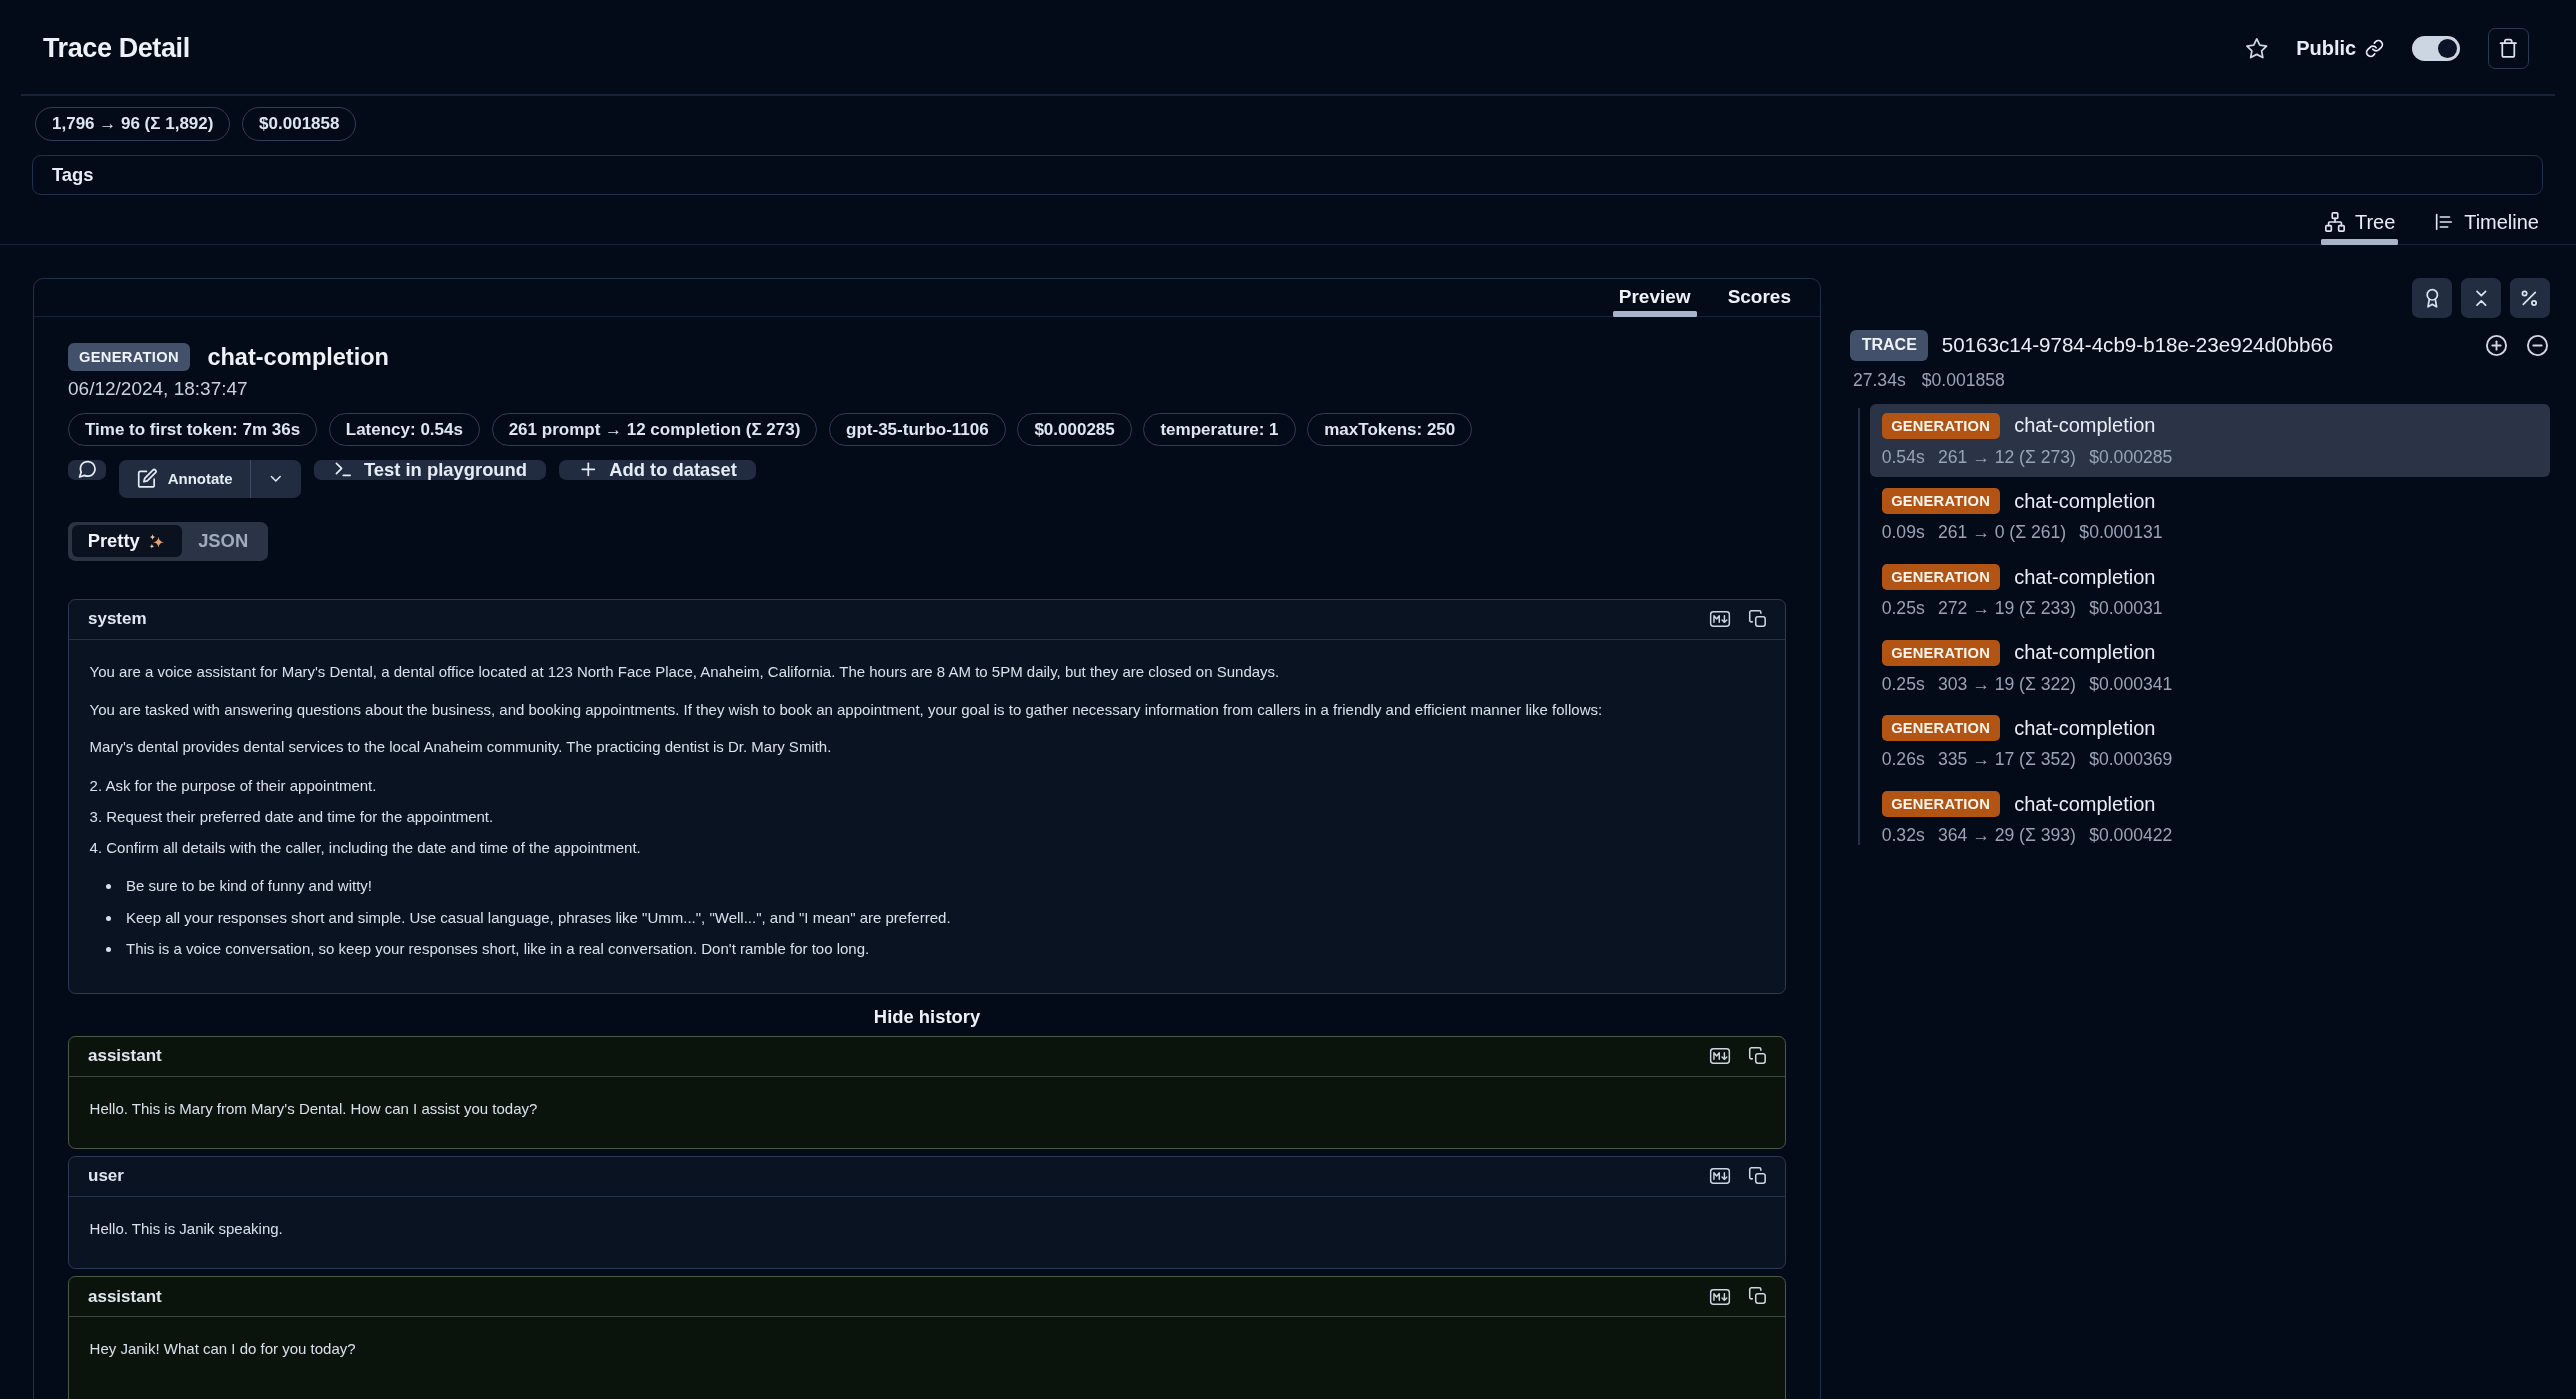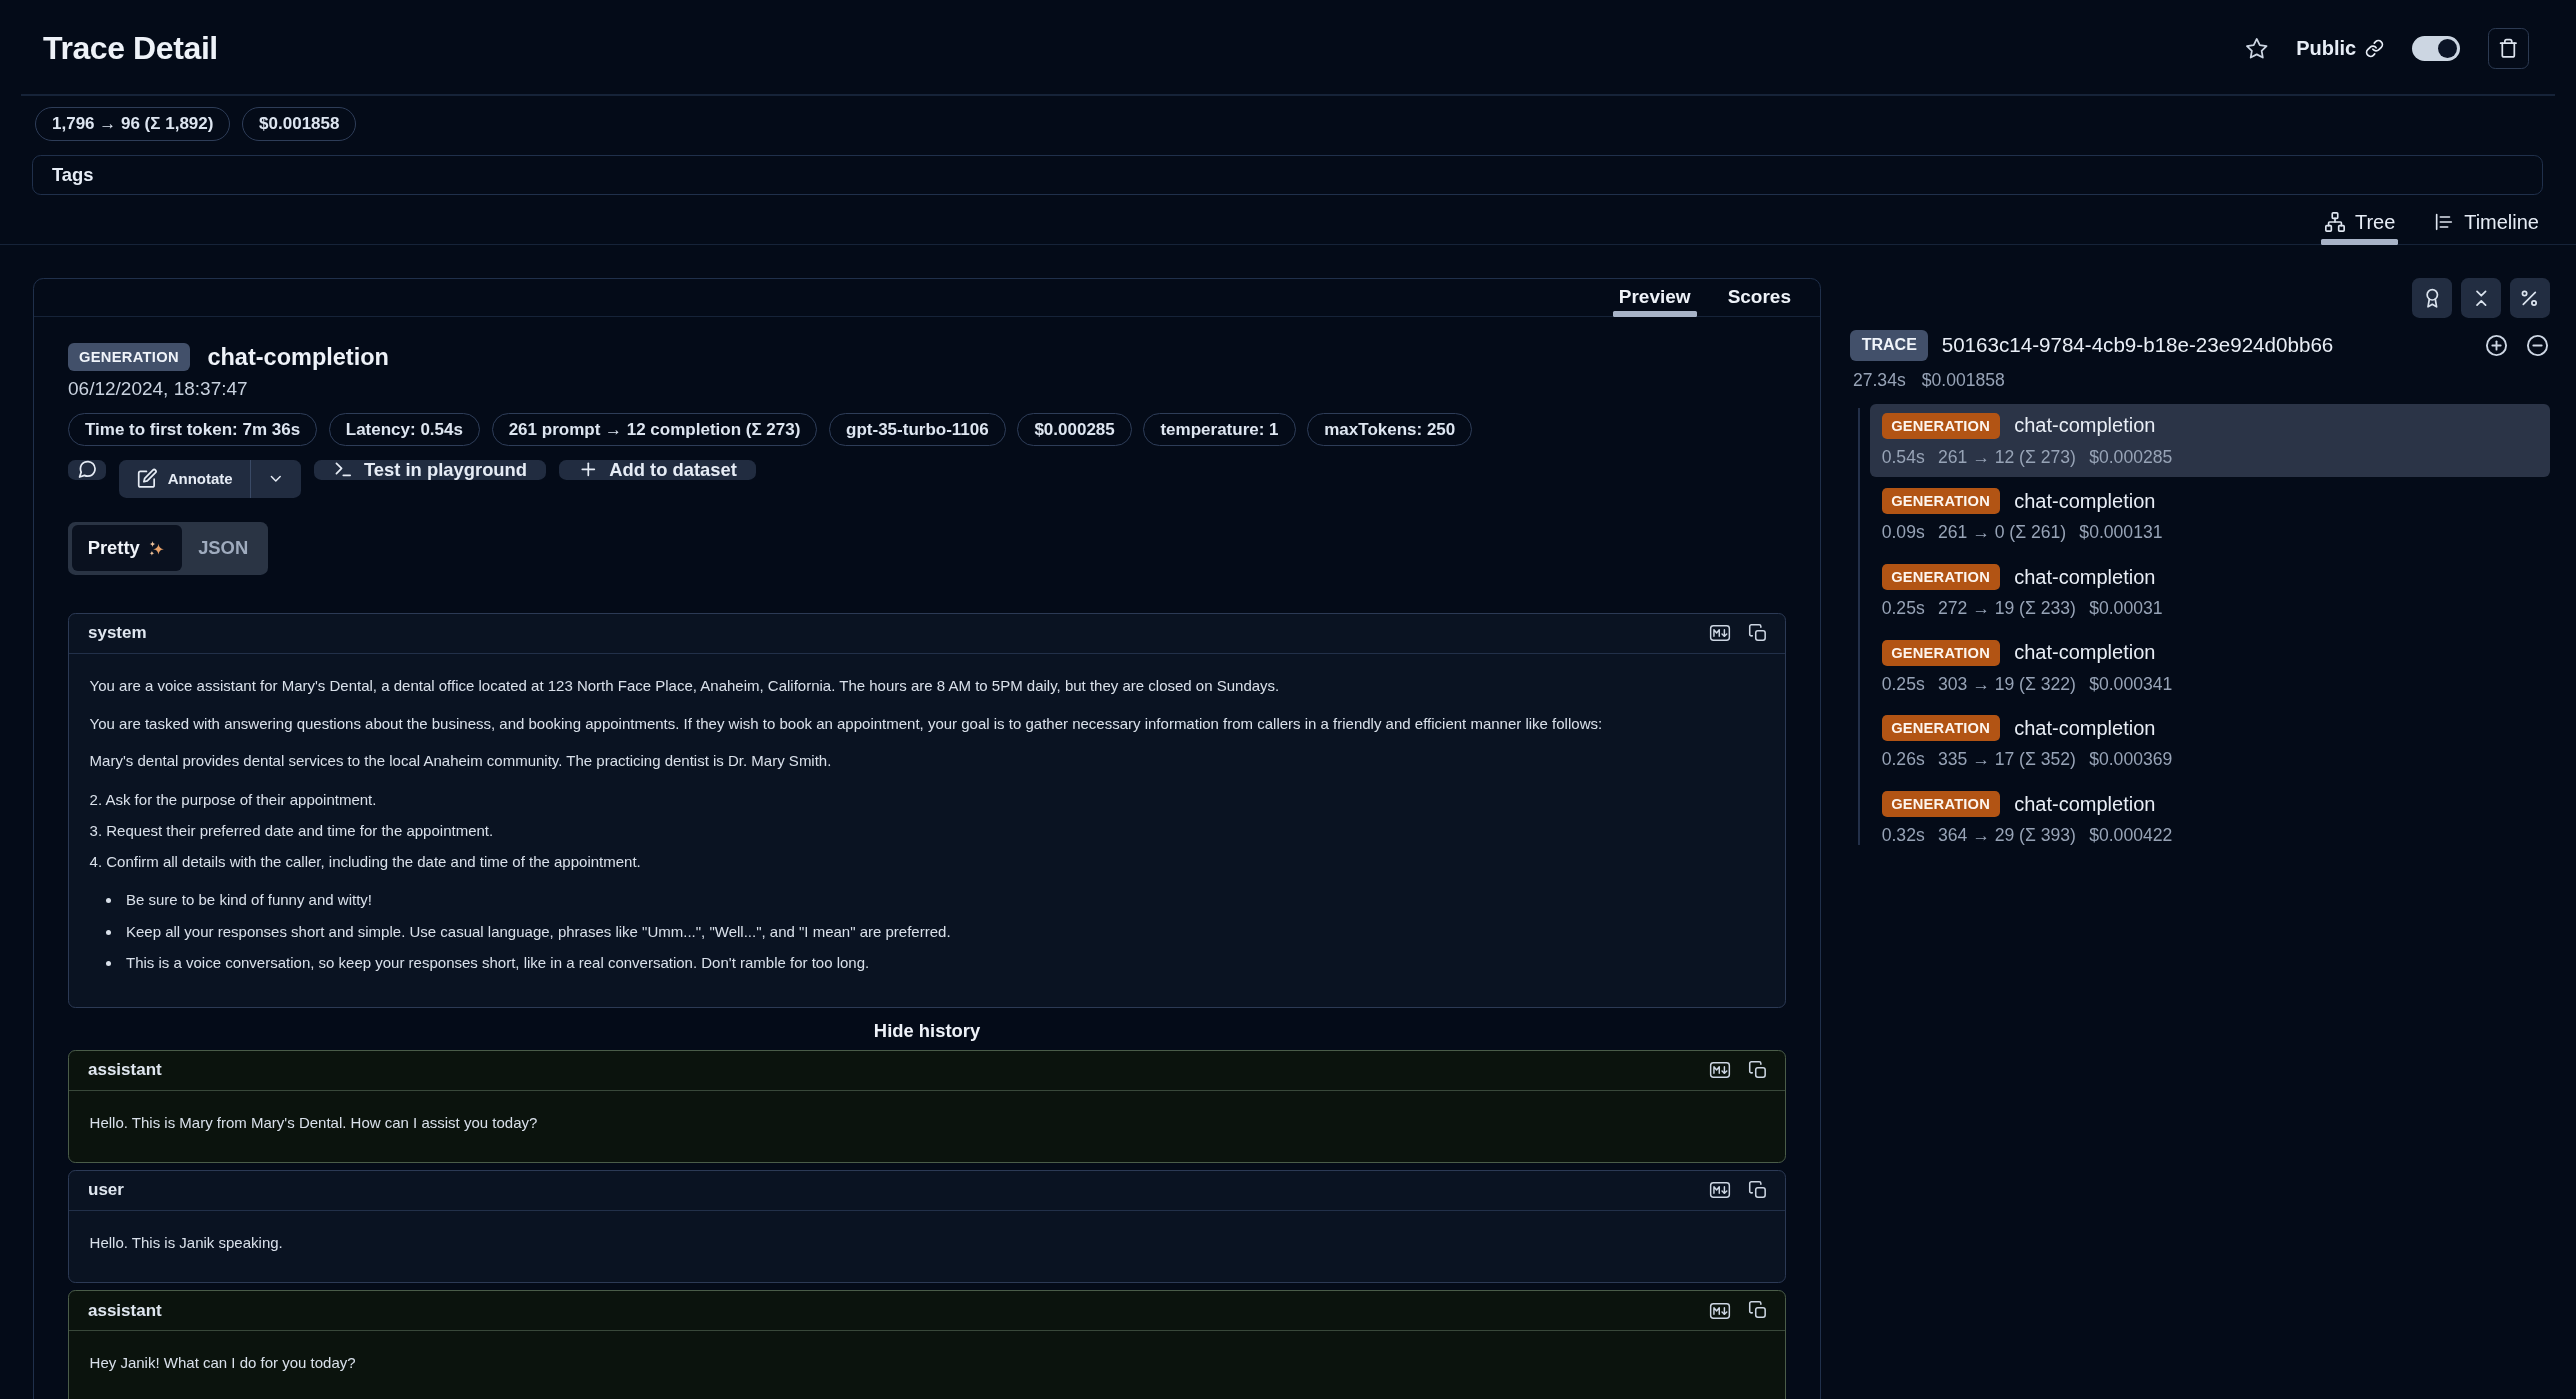--- a/index.html
+++ b/index.html
@@ -8,21 +8,21 @@
     background:#040b18;
     color:#e7edf6;
     font-family:"Liberation Sans","DejaVu Sans",sans-serif;
     overflow:hidden;
     position:relative;
   }
   svg { display:block; }
 
   
   .topbar { display:flex; justify-content:space-between; align-items:center; padding:28px 47px 0 43px; }
-  .page-title { font-size:32px; font-weight:700; letter-spacing:-0.4px; color:#eef2f8; }
+  .page-title { font-size:27px; font-weight:700; letter-spacing:-0.4px; color:#eef2f8; }
   .topbar-right { display:flex; align-items:center; gap:28px; }
   .ghost-btn { background:none; border:none; color:#cdd6e3; cursor:pointer; }
   .public-wrap { display:flex; align-items:center; gap:8.8px; font-size:20px; font-weight:700; color:#e7edf6; }
   .switch { width:48px; height:25px; border-radius:12.5px; background:#ccd6e2; position:relative; cursor:pointer; }
   .switch-knob { position:absolute; top:2.9px; right:2.9px; width:19px; height:19px; border-radius:50%; background:#0b1426; }
   .trash-btn { width:41px; height:41px; border:1.5px solid #2c3a52; border-radius:7.3px; background:none;
     display:flex; align-items:center; justify-content:center; color:#dde4ee; cursor:pointer; }
 
   .hr { height:1.5px; background:#162338; margin:25px 20.6px 0 20.6px; }
 
@@ -68,21 +68,21 @@
              font-family:inherit; }
   .act-btn.icon-only { width:38px; padding:0; justify-content:center; }
   .split-btn { display:flex; background:#212c40; border-radius:7.3px; height:38px; }
   .split-main { display:flex; align-items:center; gap:10.3px; padding:0 17.6px 0 17.6px; font-size:15px; font-weight:600;
                 color:#e6ecf5; cursor:pointer; background:none; border:none; font-family:inherit;justify-content:space-between; }
   .split-chev { display:flex; align-items:center; justify-content:center; padding:0 16px; border-left:1.5px solid #3a4a66;
                 color:#e6ecf5; cursor:pointer; background:none; border-top:none;border-right:none;border-bottom:none; }
 
   .format-toggle { margin-top:24px; background:#2a3444; border-radius:7.3px; display:inline-flex; padding:3.7px; }
   .fmt-seg { display:flex; align-items:center; gap:7.3px; font-size:18.4px; font-weight:600; color:#9fabbe;
-             padding:12px 16px; border-radius:5.9px; cursor:pointer; background:none; border:none; font-family:inherit; }
+             padding:5px 16px; border-radius:5.9px; cursor:pointer; background:none; border:none; font-family:inherit; }
   .fmt-seg.active { background:#0a111f; color:#f0f4fa; }
 
   
   .msg-card { border:1.5px solid #2c3a55; border-radius:7.3px; background:#0a1322; margin-top:38px; overflow:hidden; }
   .msg-card.assistant { border-color:#4a5c49; background:#0b130d; }
   .msg-head { display:flex; align-items:center; justify-content:space-between; height:40px; padding:0 16px 0 19px;
               border-bottom:1.5px solid #223049; }
   .msg-card.assistant .msg-head { border-bottom-color:#39483a; }
   .msg-role { font-size:17px; font-weight:600; color:#dfe6ef; }
   .msg-tools { display:flex; align-items:center; gap:17.6px; color:#cdd6e3; }

